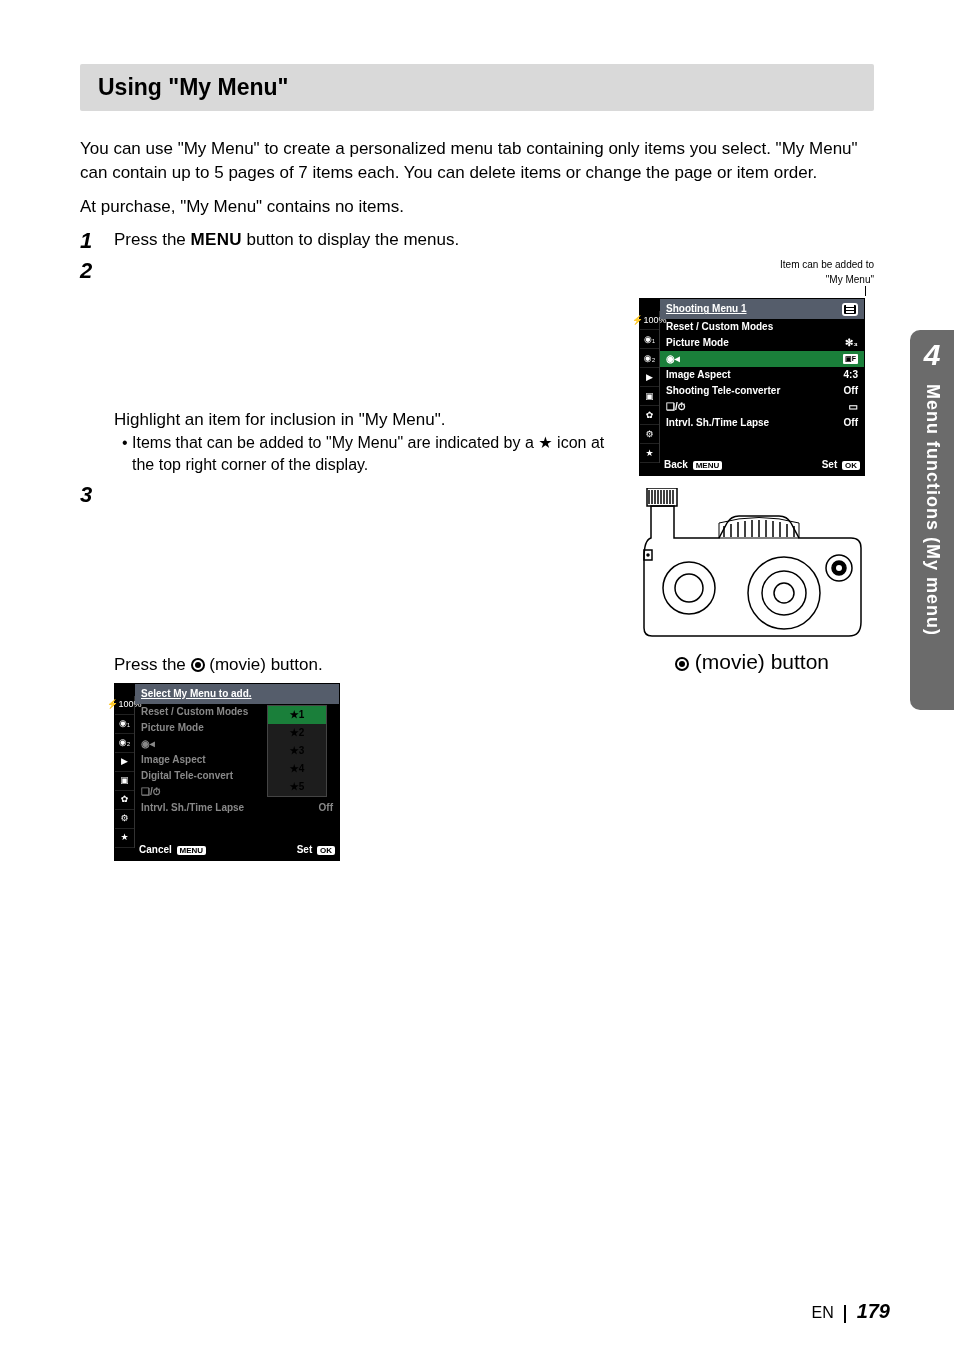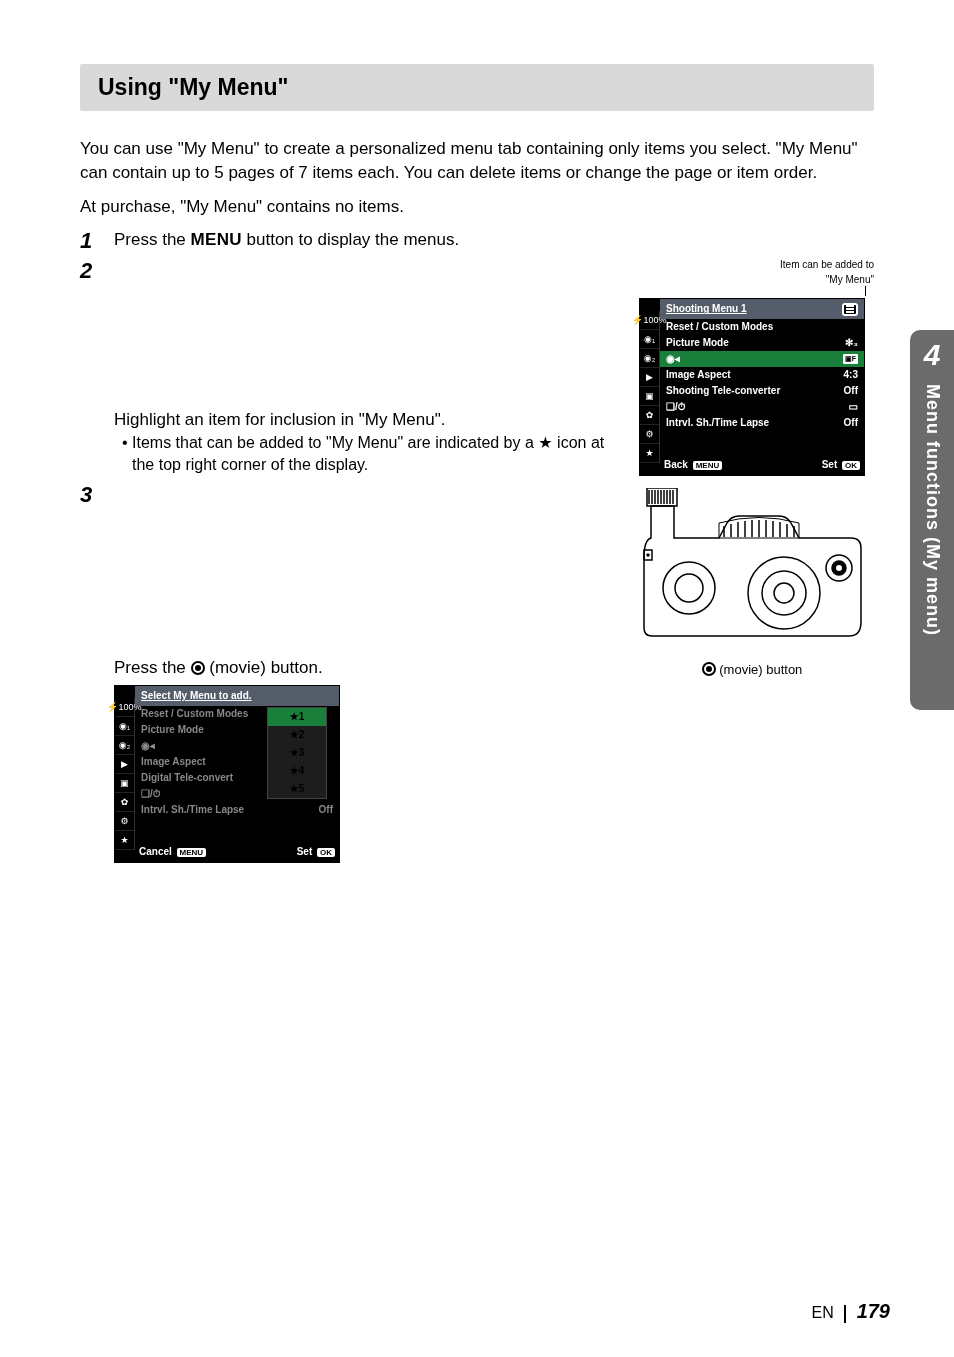--- a/index.html
+++ b/index.html
@@ -46,21 +46,21 @@
 
 .cam-drawing { width:226px; height:150px; margin-top:6px; margin-bottom:2px; }
 
 
 .cam-menu.dim .cm-row:not(.cm-footer):not(.overlay-row){ color:#888; }
 .mymenu-overlay { position:absolute; right:22px; top:22px; background:#1d1d1d; border:1px solid #444; width:60px; font-size:10px; font-weight:bold; }
 .mymenu-overlay div { padding:2px 6px; text-align:center; }
 .mymenu-overlay div.selected { background:#1a7f3a; }
 .rel { position:relative; }
 
-.movie-caption { text-align:center; width:226px; font-size:13px; margin-top:14px; }
+.movie-caption { text-align:center; width:226px; font-size:21px; margin-top:0; }
 .record-icon { display:inline-block; width:14px; height:14px; border:2px solid #000; border-radius:50%; vertical-align:-2px; position:relative; }
 .record-icon::after { content:""; position:absolute; width:6px; height:6px; background:#000; border-radius:50%; top:2px; left:2px; }
 .triangles { font-size:17px; letter-spacing:-1px; }
 </style>
 </head>
 <body>
 
 <div class="page">
   <div class="title-bar">
     <h1>Using "My Menu"</h1>

